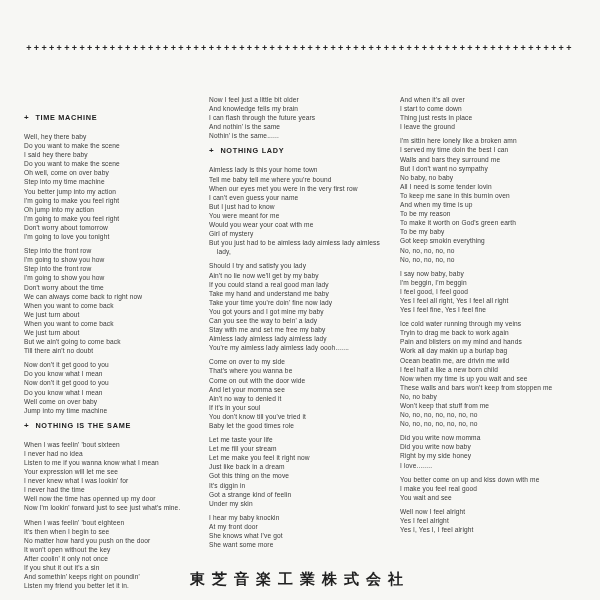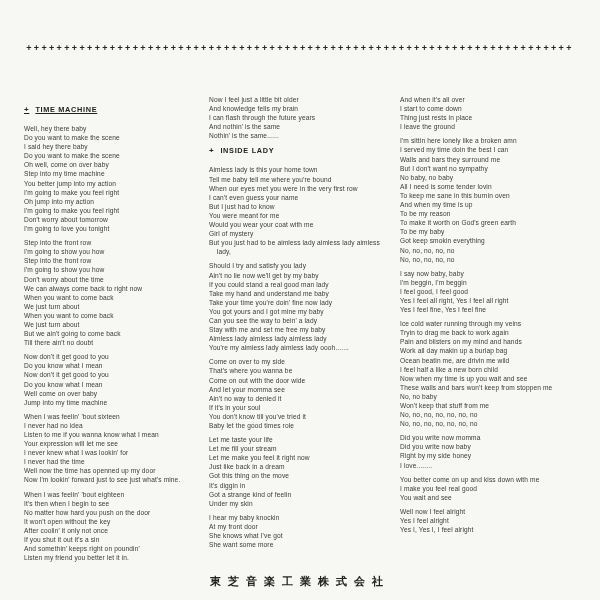--- a/index.html
+++ b/index.html
@@ -39,37 +39,37 @@
   .col-2 { width: 191px; padding-right: 8px; }
   .col-3 { width: 184px; }
   .song-title {
     font-size: 7.3px;
     font-weight: 700;
     letter-spacing: 0.7px;
     color: #222;
     margin: 6px 0 10px 0;
     white-space: nowrap;
   }
-  .song-title:first-child { margin-top: 10px; text-decoration: underline; }
+  .song-title:first-child { margin-top: 18px; }
   .title-marker { margin-right: 6px; font-size: 8px; }
   .stanza { margin: 0 0 5px 0; }
   .lyric-line {
     font-size: 6.6px;
     line-height: 9.1px;
     letter-spacing: 0.12px;
     white-space: pre-wrap;
     color: #3a3a3a;
   }
   .footer {
     position: absolute;
     left: 0;
     bottom: 11px;
     width: 600px;
     text-align: center;
-    font-size: 11px;
+    font-size: 15px;
     font-weight: 700;
     letter-spacing: 7px;
     color: #222;
     font-family: "Liberation Sans", sans-serif;
   }
 </style>
 </head>
 <body>
 
 <div id="page">
@@ -107,20 +107,21 @@
           <div class="lyric-line">Till there ain't no doubt</div>
         </div>
         <div class="stanza">
           <div class="lyric-line">Now don't it get good to you</div>
           <div class="lyric-line">Do you know what I mean</div>
           <div class="lyric-line">Now don't it get good to you</div>
           <div class="lyric-line">Do you know what I mean</div>
           <div class="lyric-line">Well come on over baby</div>
           <div class="lyric-line">Jump into my time machine</div>
         </div>
+        <div class="song-title"><span class="title-marker">+</span><span>NOTHING IS THE SAME</span></div>
         <div class="stanza">
           <div class="lyric-line">When I was feelin' 'bout sixteen</div>
           <div class="lyric-line">I never had no idea</div>
           <div class="lyric-line">Listen to me if you wanna know what I mean</div>
           <div class="lyric-line">Your expression will let me see</div>
           <div class="lyric-line">I never knew what I was lookin' for</div>
           <div class="lyric-line">I never had the time</div>
           <div class="lyric-line">Well now the time has openned up my door</div>
           <div class="lyric-line">Now I'm lookin' forward just to see just what's mine.</div>
         </div>
@@ -136,21 +137,21 @@
         </div>
       </div>
     <div class="col col-2">
         <div class="stanza">
           <div class="lyric-line">Now I feel just a little bit older</div>
           <div class="lyric-line">And knowledge fells my brain</div>
           <div class="lyric-line">I can flash through the future years</div>
           <div class="lyric-line">And nothin' is the same</div>
           <div class="lyric-line">Nothin' is the same......</div>
         </div>
-        <div class="song-title"><span class="title-marker">+</span><span>INSIDE LADY</span></div>
+        <div class="song-title"><span class="title-marker">+</span><span>NOTHING LADY</span></div>
         <div class="stanza">
           <div class="lyric-line">Aimless lady is this your home town</div>
           <div class="lyric-line">Tell me baby tell me where you're bound</div>
           <div class="lyric-line">When our eyes met you were in the very first row</div>
           <div class="lyric-line">I can't even guess your name</div>
           <div class="lyric-line">But I just had to know</div>
           <div class="lyric-line">You were meant for me</div>
           <div class="lyric-line">Would you wear your coat with me</div>
           <div class="lyric-line">Girl of mystery</div>
           <div class="lyric-line">But you just had to be aimless lady aimless lady aimless</div>

